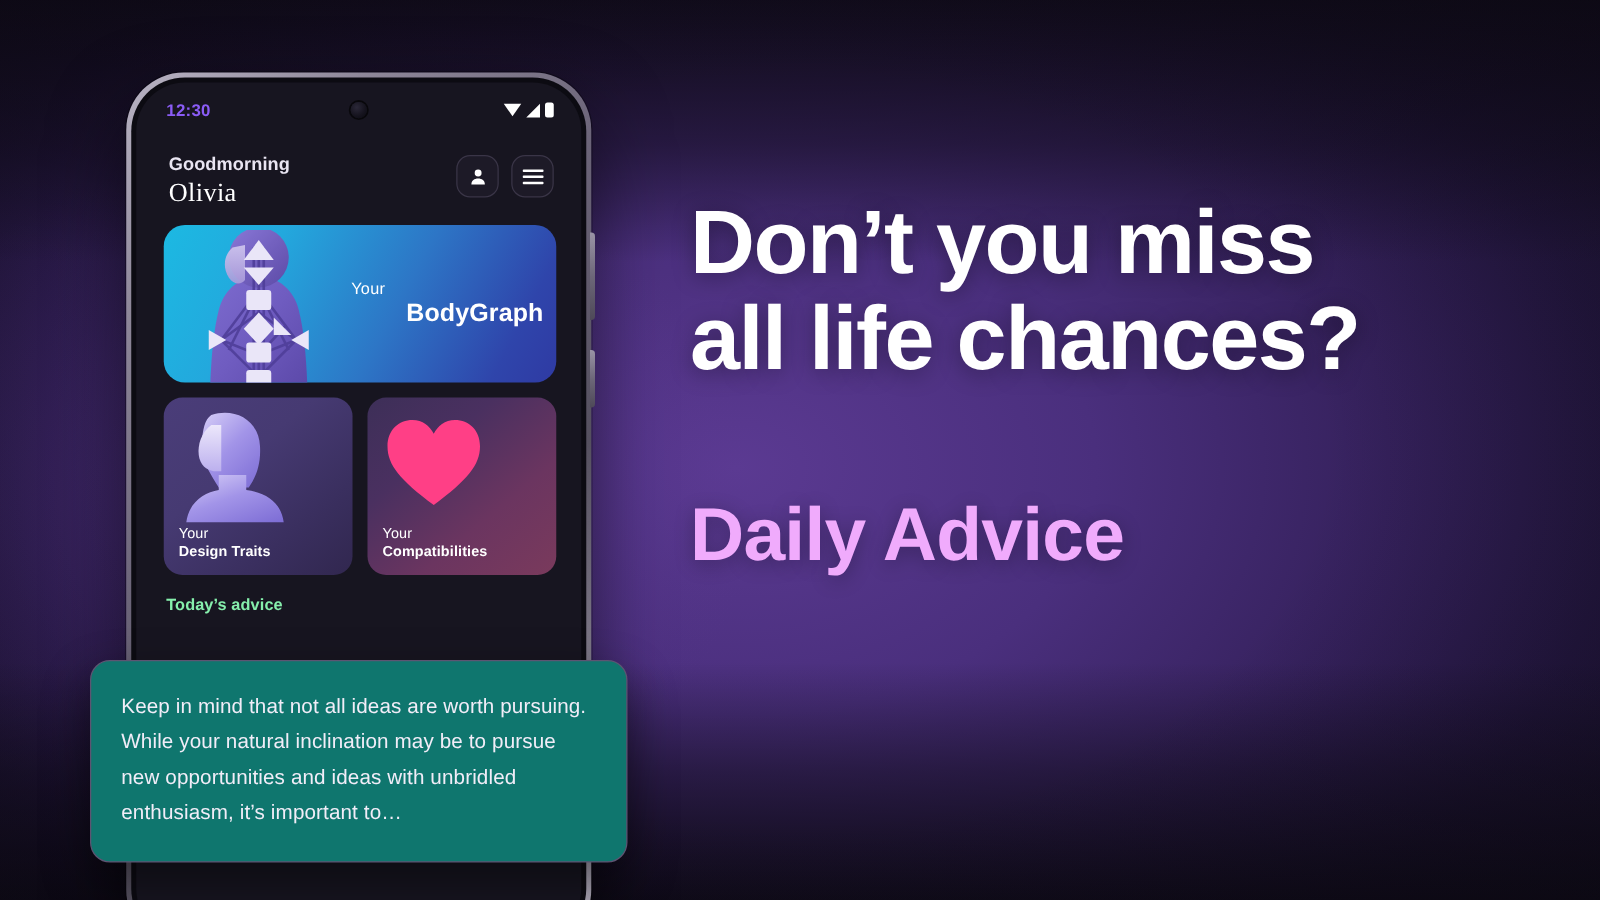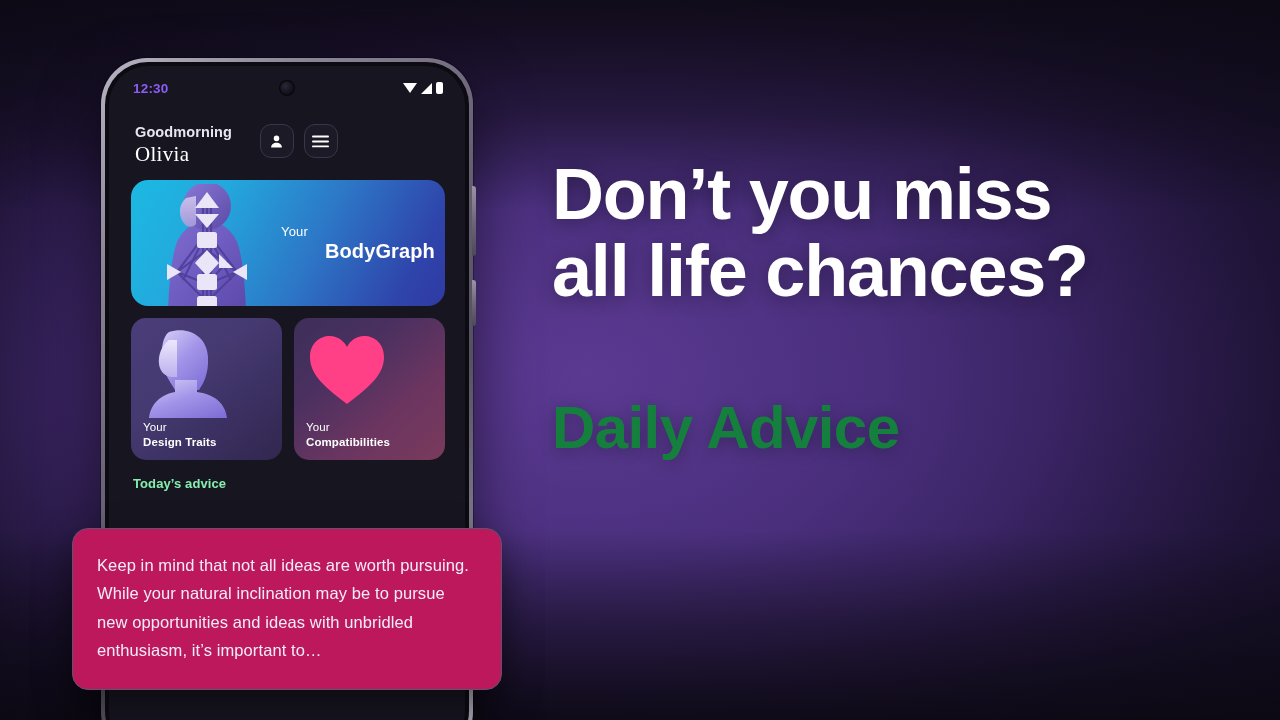--- a/index.html
+++ b/index.html
@@ -106,21 +106,21 @@
     width:0; height:0;
     border-left:11px solid transparent;
     border-bottom:11px solid #fff;
   }
   .ic-battery {
     width:7px; height:12px; border-radius:2px; background:#fff;
   }
 
   
   .app-header {
-    display:flex; align-items:flex-start; 
+    display:flex; align-items:flex-start; justify-content:space-between;
     padding:12px 22px 0 26px;
     gap:28px;
   }
   .greet-block { padding-top:2px; }
   .greet-small {
     font-size:14.5px; font-weight:700; color:#e9e5f2;
     letter-spacing:.1px; line-height:1.15;
   }
   .greet-name {
     font-family:"Liberation Serif", serif;
@@ -184,21 +184,21 @@
     padding:16px 0 0 24px;
     color:#86efac; font-size:13px; font-weight:700; letter-spacing:.1px;
   }
 
   
   #advice-card {
     position:absolute;
     left:72px; top:528px;
     width:430px;
     border-radius:16px;
-    background:#be185d;
+    background:#0f766e;
     border:1px solid #5d5472;
     padding:22px 26px 24px 24px;
     box-shadow:0 16px 38px rgba(0,0,0,.45);
   }
   .advice-text {
     color:#f1edf8;
     font-size:16.5px;
     line-height:1.72;
     letter-spacing:.1px;
   }
@@ -213,21 +213,21 @@
     color:#ffffff;
     font-size:72px;
     font-weight:700;
     line-height:1.07;
     letter-spacing:-1.2px;
     text-shadow:0 3px 18px rgba(0,0,0,.35);
   }
   .headline .l2 { display:block; }
   .subhead {
     margin-top:86px;
-    color:#15803d;
+    color:#f0abfc;
     font-size:60px;
     font-weight:700;
     letter-spacing:-.6px;
     line-height:1.08;
     text-shadow:0 3px 16px rgba(0,0,0,.3);
   }
 </style>
 </head>
 <body>
 

